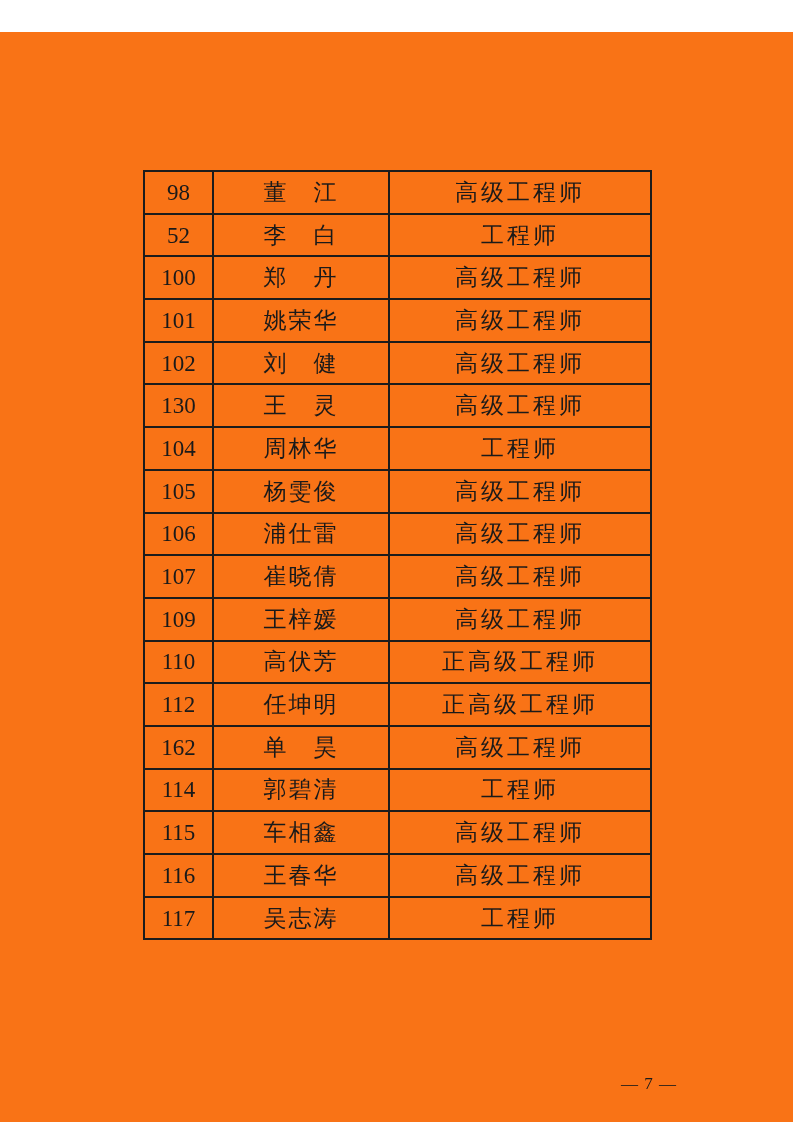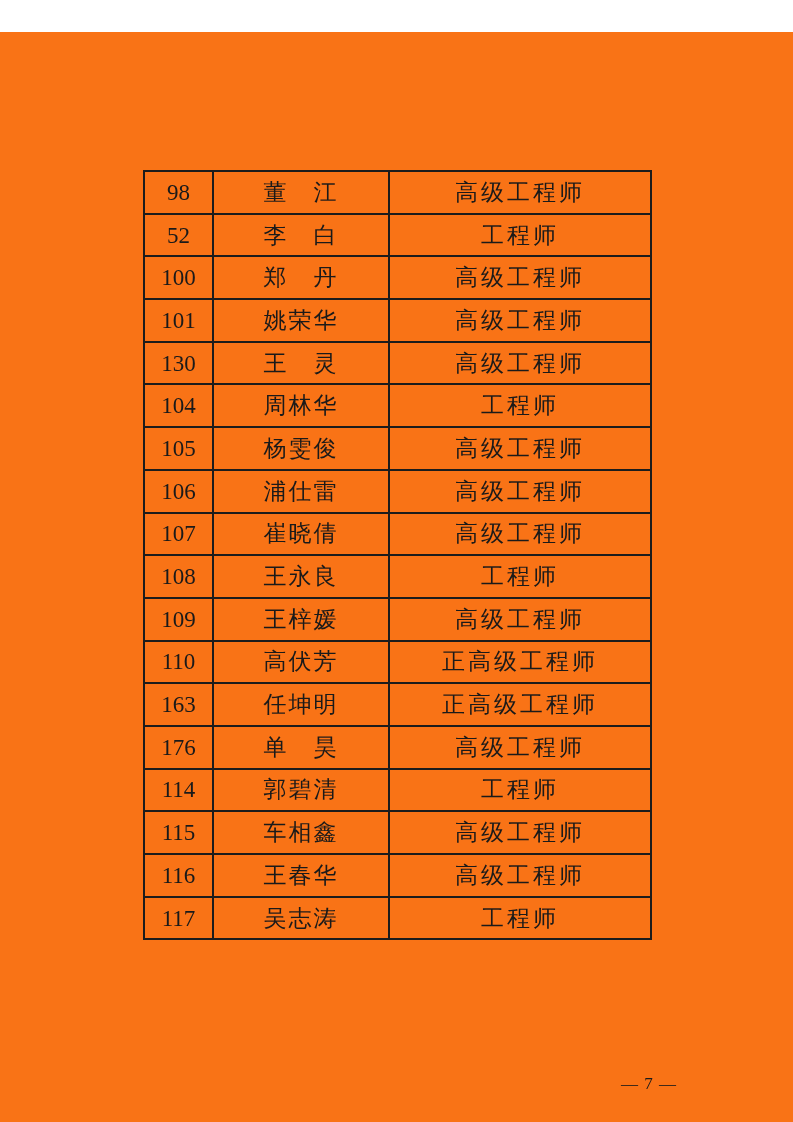--- a/index.html
+++ b/index.html
@@ -87,20 +87,25 @@
           <td class="c-no">100</td>
           <td class="c-name">郑　丹</td>
           <td class="c-title">高级工程师</td>
         </tr>
         <tr>
           <td class="c-no">101</td>
           <td class="c-name">姚荣华</td>
           <td class="c-title">高级工程师</td>
         </tr>
         <tr>
+          <td class="c-no">102</td>
+          <td class="c-name">刘　健</td>
+          <td class="c-title">高级工程师</td>
+        </tr>
+        <tr>
           <td class="c-no">130</td>
           <td class="c-name">王　灵</td>
           <td class="c-title">高级工程师</td>
         </tr>
         <tr>
           <td class="c-no">104</td>
           <td class="c-name">周林华</td>
           <td class="c-title">工程师</td>
         </tr>
         <tr>
@@ -112,41 +117,36 @@
           <td class="c-no">106</td>
           <td class="c-name">浦仕雷</td>
           <td class="c-title">高级工程师</td>
         </tr>
         <tr>
           <td class="c-no">107</td>
           <td class="c-name">崔晓倩</td>
           <td class="c-title">高级工程师</td>
         </tr>
         <tr>
-          <td class="c-no">108</td>
-          <td class="c-name">王永良</td>
-          <td class="c-title">工程师</td>
-        </tr>
-        <tr>
           <td class="c-no">109</td>
           <td class="c-name">王梓媛</td>
           <td class="c-title">高级工程师</td>
         </tr>
         <tr>
           <td class="c-no">110</td>
           <td class="c-name">高伏芳</td>
           <td class="c-title">正高级工程师</td>
         </tr>
         <tr>
-          <td class="c-no">163</td>
+          <td class="c-no">112</td>
           <td class="c-name">任坤明</td>
           <td class="c-title">正高级工程师</td>
         </tr>
         <tr>
-          <td class="c-no">176</td>
+          <td class="c-no">162</td>
           <td class="c-name">单　昊</td>
           <td class="c-title">高级工程师</td>
         </tr>
         <tr>
           <td class="c-no">114</td>
           <td class="c-name">郭碧清</td>
           <td class="c-title">工程师</td>
         </tr>
         <tr>
           <td class="c-no">115</td>

